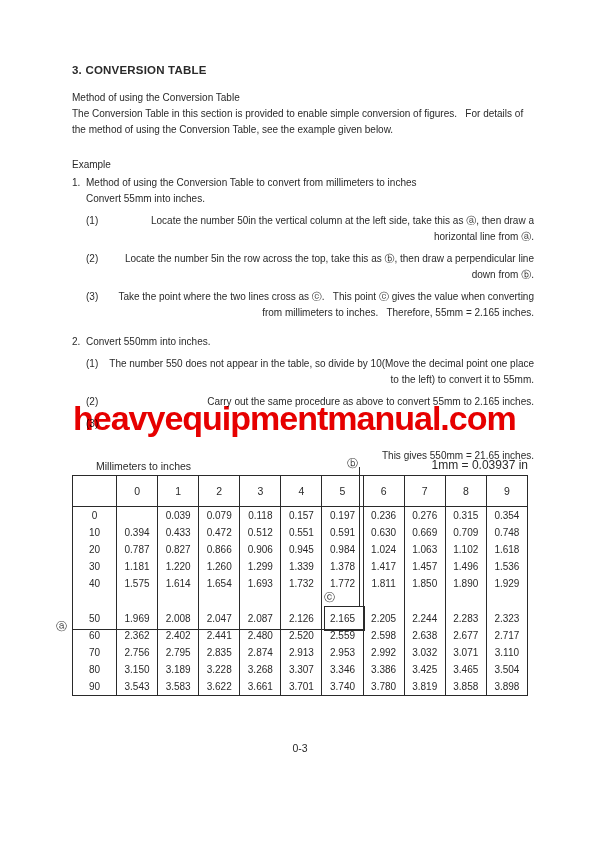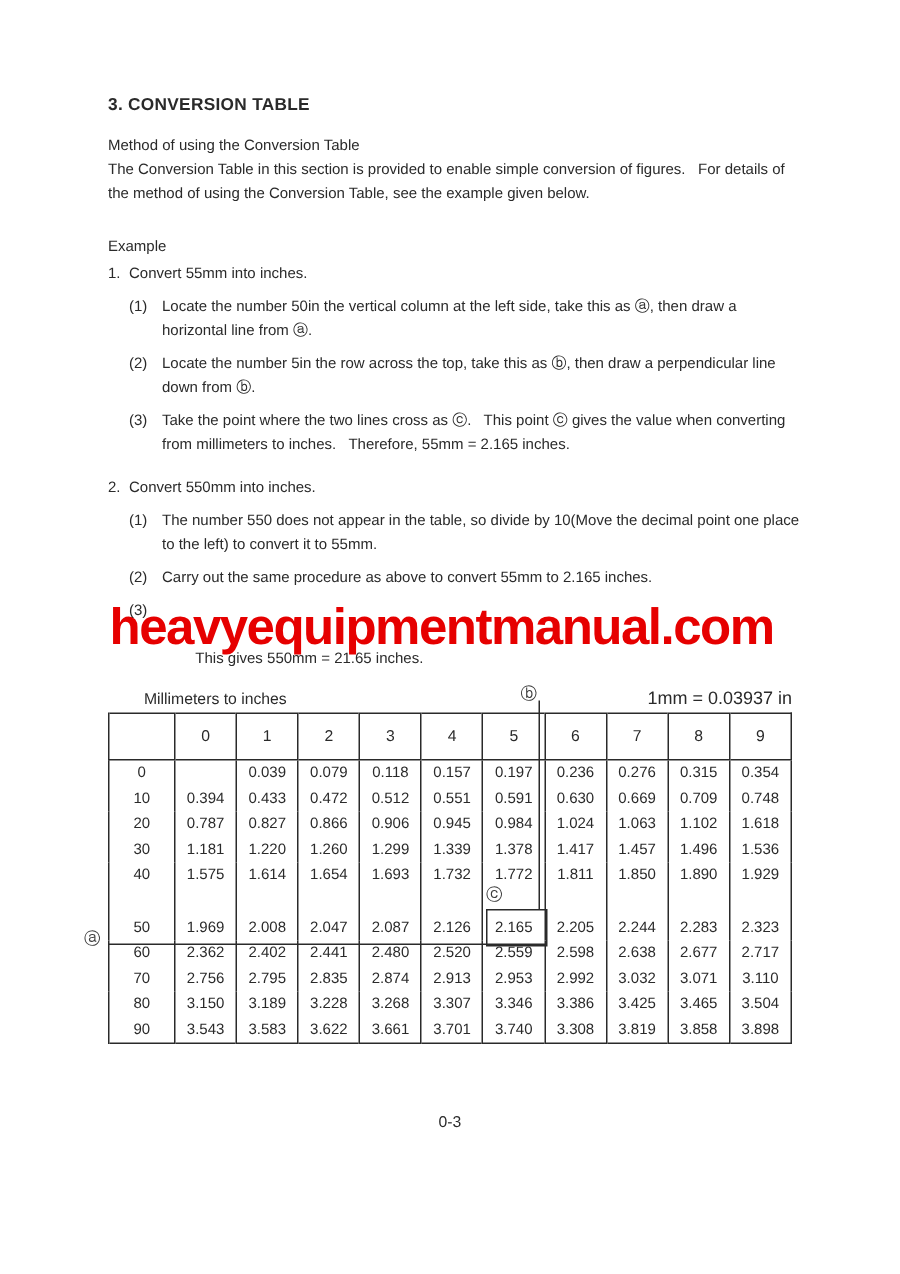--- a/index.html
+++ b/index.html
@@ -12,21 +12,21 @@
   .section-title{font-size:11.5px;margin:0 0 12px 0;letter-spacing:.2px;}
   .intro-heading{margin:0;}
   .intro-body{margin:0 0 0 0;}
   .example-heading{margin:19px 0 2px 0;}
   .num-item{display:flex;margin-top:0;}
   .num-item .num{width:14px;flex:0 0 14px;}
   .num-item .body{flex:1;}
   .steps{margin-left:14px;}
   .step{display:flex;margin-top:6px;}
   .step .snum{width:22px;flex:0 0 22px;}
-  .step .step-text{flex:1;}
+  .step .step-text{flex:1;text-align:right;}
   .item2{margin-top:13px;}
   
   .watermark{
     position:absolute;left:73px;top:399px;font-size:34px;font-weight:bold;
     letter-spacing:-1px;white-space:nowrap;mix-blend-mode:multiply;z-index:5;
   }
   
   .table-section{position:absolute;left:72px;top:458px;width:456px;}
   .caption-row{display:flex;justify-content:space-between;align-items:flex-end;margin-bottom:3px;}
   .table-caption{font-size:10.5px;margin-left:24px;}
@@ -60,20 +60,21 @@
     <h1 class="section-title">3.  CONVERSION TABLE</h1>
 
     <p class="intro-heading">Method of using the Conversion Table</p>
     <p class="intro-body">The Conversion Table in this section is provided to enable simple conversion of figures.   For details of the method of using the Conversion Table, see the example given below.</p>
 
     <p class="example-heading">Example</p>
 
     <div class="num-item">
       <span class="num">1.</span>
       <div class="body">
+        <div class="item-title">Method of using the Conversion Table to convert from millimeters to inches</div>
         <div class="item-sub">Convert 55mm into inches.</div>
       </div>
     </div>
     <div class="steps">
       <div class="step">
         <span class="snum">(1)</span>
         <span class="step-text">Locate the number 50in the vertical column at the left side, take this as ⓐ, then draw a horizontal line from ⓐ.</span>
       </div>
       <div class="step">
         <span class="snum">(2)</span>
@@ -285,21 +286,21 @@
               <td>3.504</td>
             </tr>
             <tr>
               <td>90</td>
               <td>3.543</td>
               <td>3.583</td>
               <td>3.622</td>
               <td>3.661</td>
               <td>3.701</td>
               <td>3.740</td>
-              <td>3.308</td>
+              <td>3.780</td>
               <td>3.819</td>
               <td>3.858</td>
               <td>3.898</td>
             </tr>
           </tbody>
       </table>
     </div>
   </div>
 
   <div class="footer">0-3</div>

